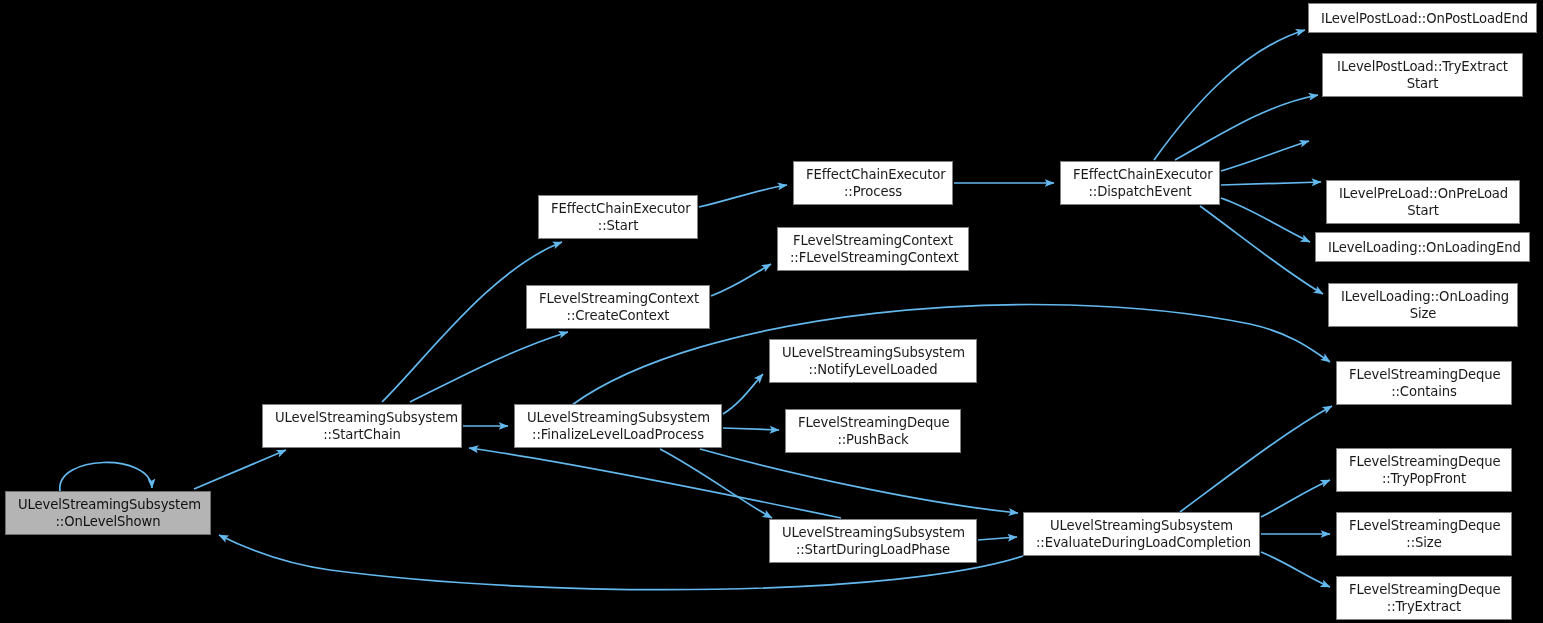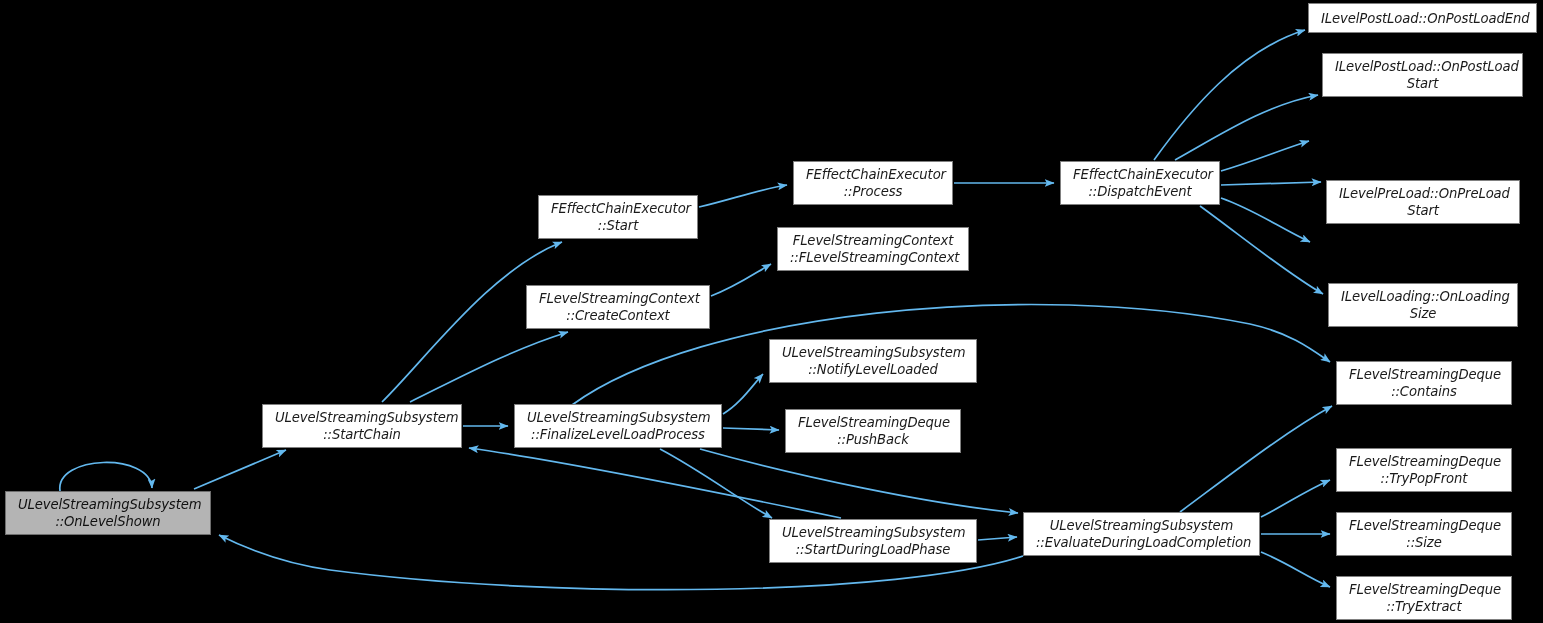--- a/index.html
+++ b/index.html
@@ -44,21 +44,20 @@
   .node.current {
     background: #b4b4b4;
     border-color: #6e6e6e;
     color: #101010;
   }
   .node-label {
     display: block;
     width: 100%;
     padding: 0 12px;
     box-sizing: border-box;
-    font-style: italic;
   }
 </style>
 </head>
 <body>
 
 <div id="canvas">
 
   <svg id="edges" viewBox="0 0 1543 623" width="1543" height="623" xmlns="http://www.w3.org/2000/svg">
     <defs>
       <marker id="arrow" viewBox="0 0 10 8" refX="9.4" refY="4" markerWidth="10" markerHeight="8" orient="auto-start-reverse" markerUnits="userSpaceOnUse">
@@ -139,24 +138,25 @@
 ::NotifyLevelLoaded</span></div>
     <div class="node" style="left: 785px; top: 409px; width: 176px; height: 44px;"><span class="node-label">FLevelStreamingDeque
 ::PushBack</span></div>
     <div class="node" style="left: 769px; top: 519px; width: 208px; height: 44px;"><span class="node-label">ULevelStreamingSubsystem
 ::StartDuringLoadPhase</span></div>
     <div class="node" style="left: 1060px; top: 161px; width: 160px; height: 44px;"><span class="node-label">FEffectChainExecutor
 ::DispatchEvent</span></div>
     <div class="node" style="left: 1023px; top: 512px; width: 237px; height: 44px;"><span class="node-label">ULevelStreamingSubsystem
 ::EvaluateDuringLoadCompletion</span></div>
     <div class="node" style="left: 1308px; top: 3px; width: 229px; height: 30px;"><span class="node-label">ILevelPostLoad::OnPostLoadEnd</span></div>
-    <div class="node" style="left: 1322px; top: 53px; width: 201px; height: 44px;"><span class="node-label">ILevelPostLoad::OnPostLoad
+    <div class="node" style="left: 1322px; top: 53px; width: 201px; height: 44px;"><span class="node-label">ILevelPostLoad::TryExtract
 Start</span></div>
     <div class="node" style="left: 1326px; top: 168px; width: 194px; height: 44px; margin-top: 12px;"><span class="node-label">ILevelPreLoad::OnPreLoad
 Start</span></div>
+    <div class="node" style="left: 1315px; top: 232px; width: 215px; height: 30px;"><span class="node-label">ILevelLoading::OnLoadingEnd</span></div>
     <div class="node" style="left: 1328px; top: 283px; width: 190px; height: 44px;"><span class="node-label">ILevelLoading::OnLoading
 Size</span></div>
     <div class="node" style="left: 1336px; top: 361px; width: 176px; height: 44px;"><span class="node-label">FLevelStreamingDeque
 ::Contains</span></div>
     <div class="node" style="left: 1336px; top: 448px; width: 176px; height: 44px;"><span class="node-label">FLevelStreamingDeque
 ::TryPopFront</span></div>
     <div class="node" style="left: 1336px; top: 512px; width: 176px; height: 44px;"><span class="node-label">FLevelStreamingDeque
 ::Size</span></div>
     <div class="node" style="left: 1336px; top: 576px; width: 176px; height: 44px;"><span class="node-label">FLevelStreamingDeque
 ::TryExtract</span></div>

